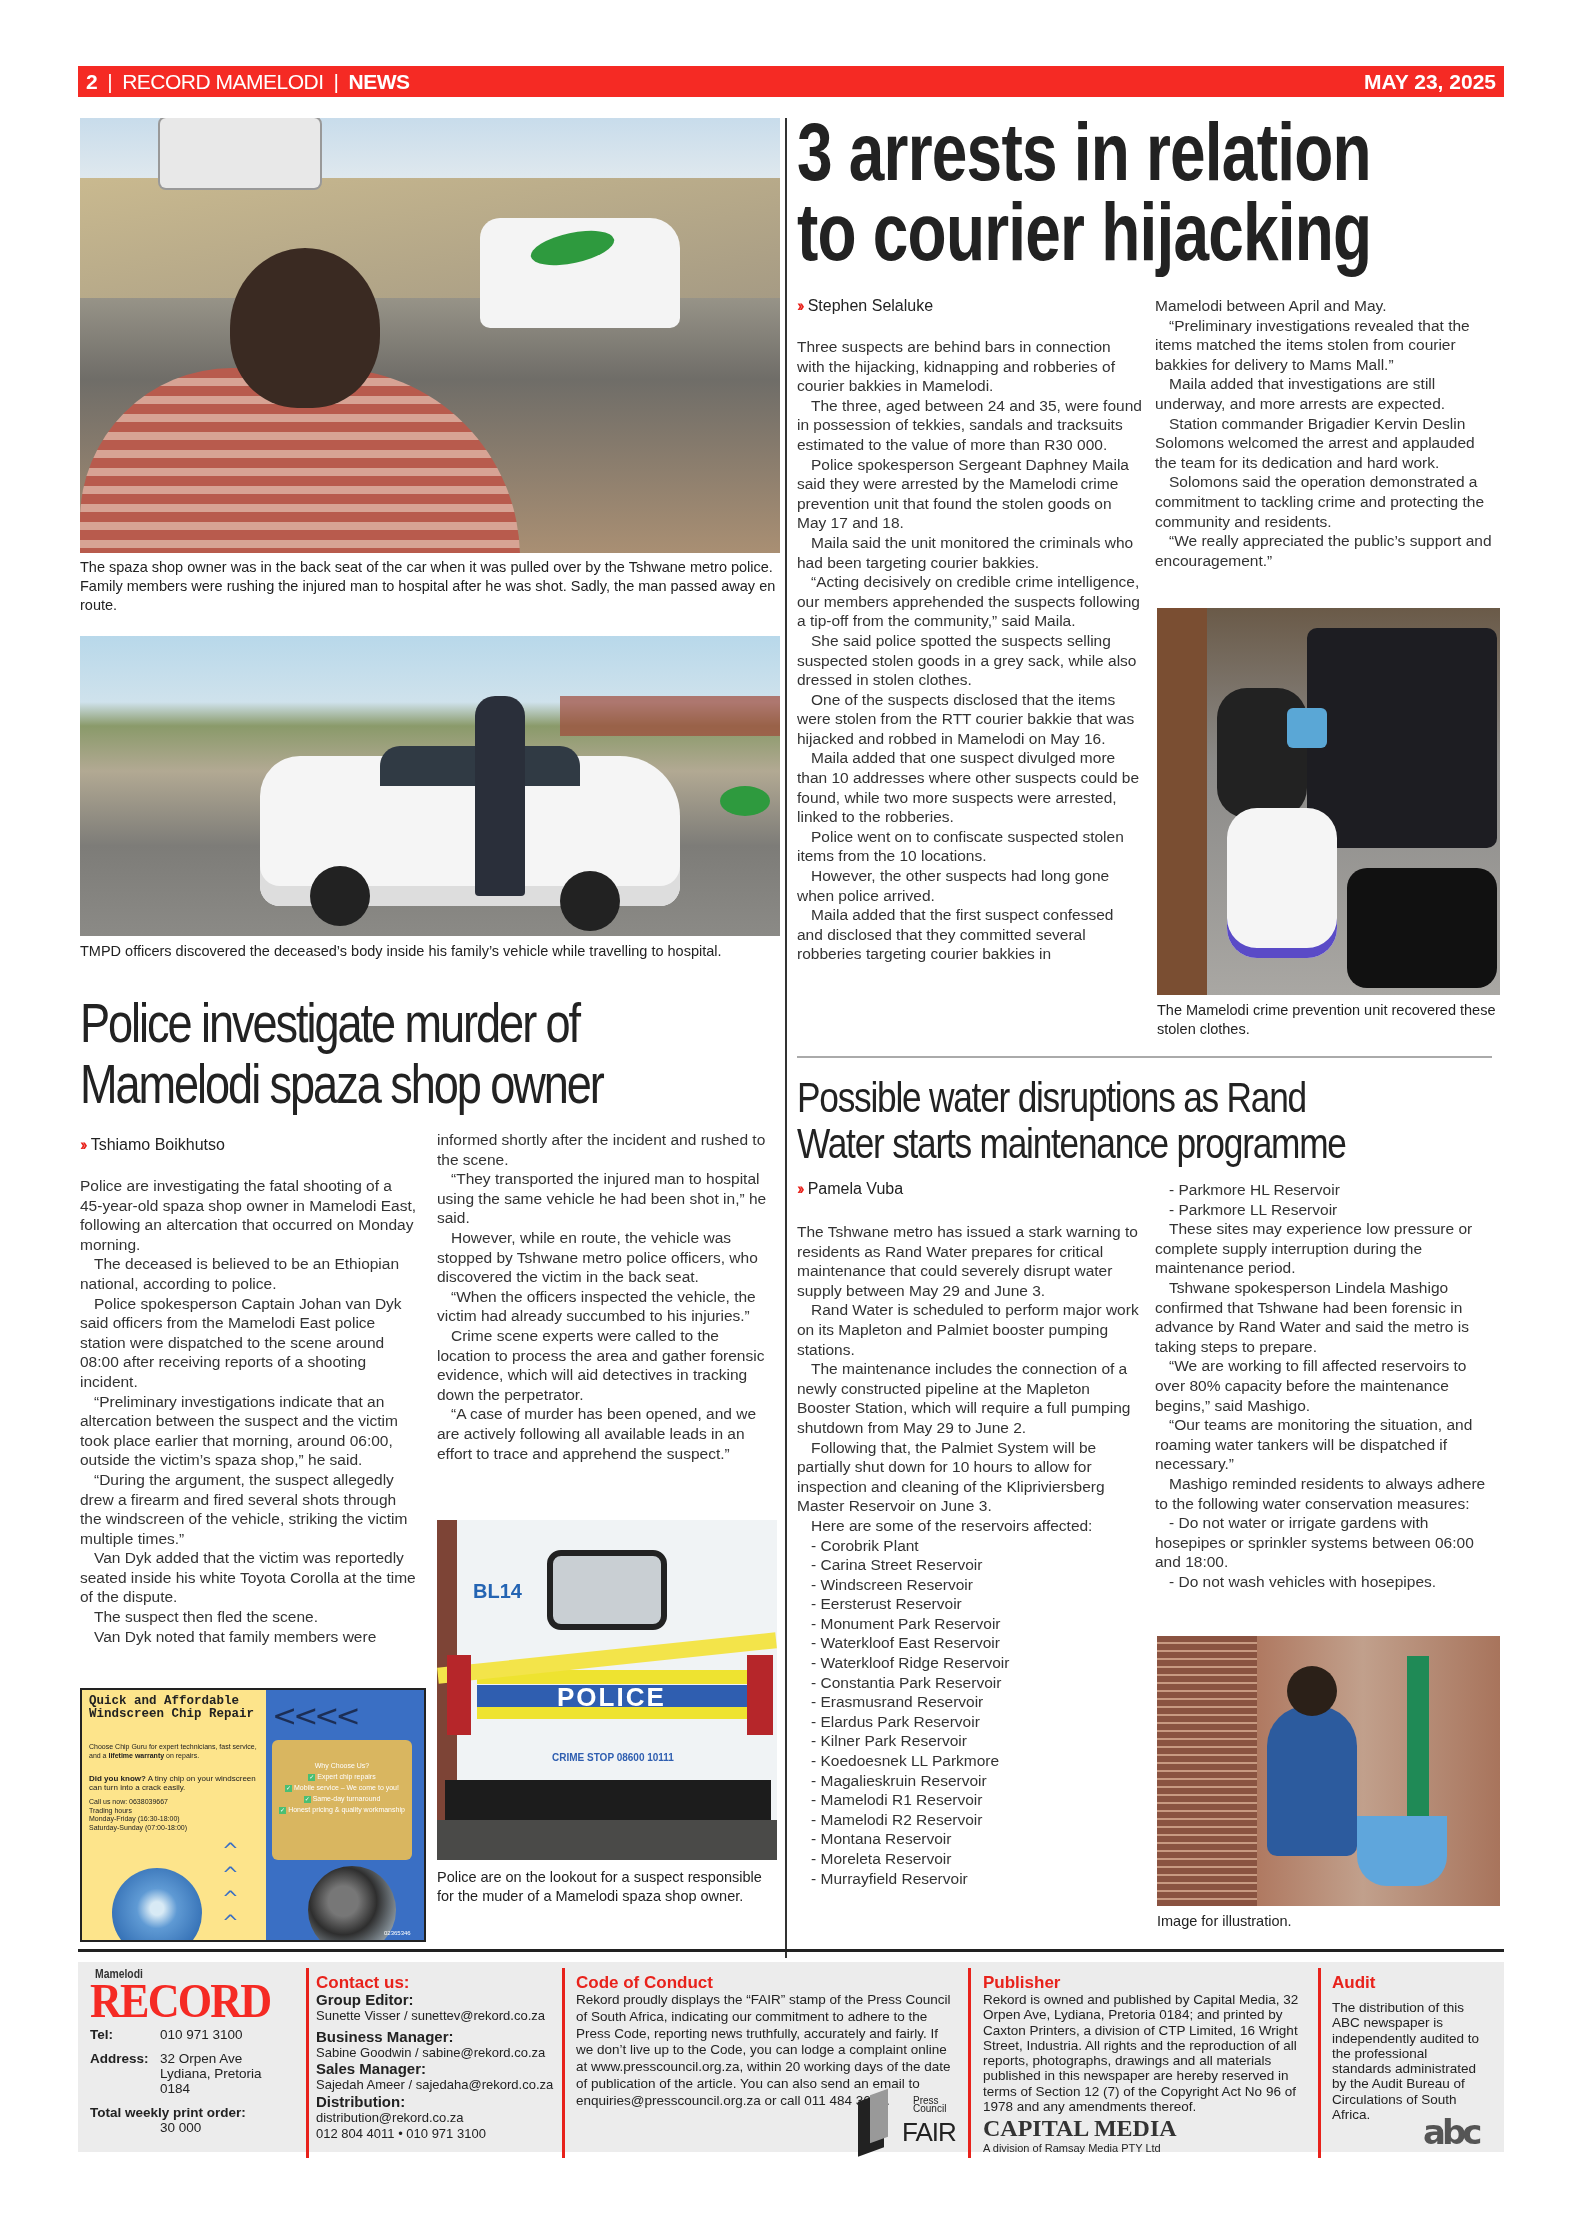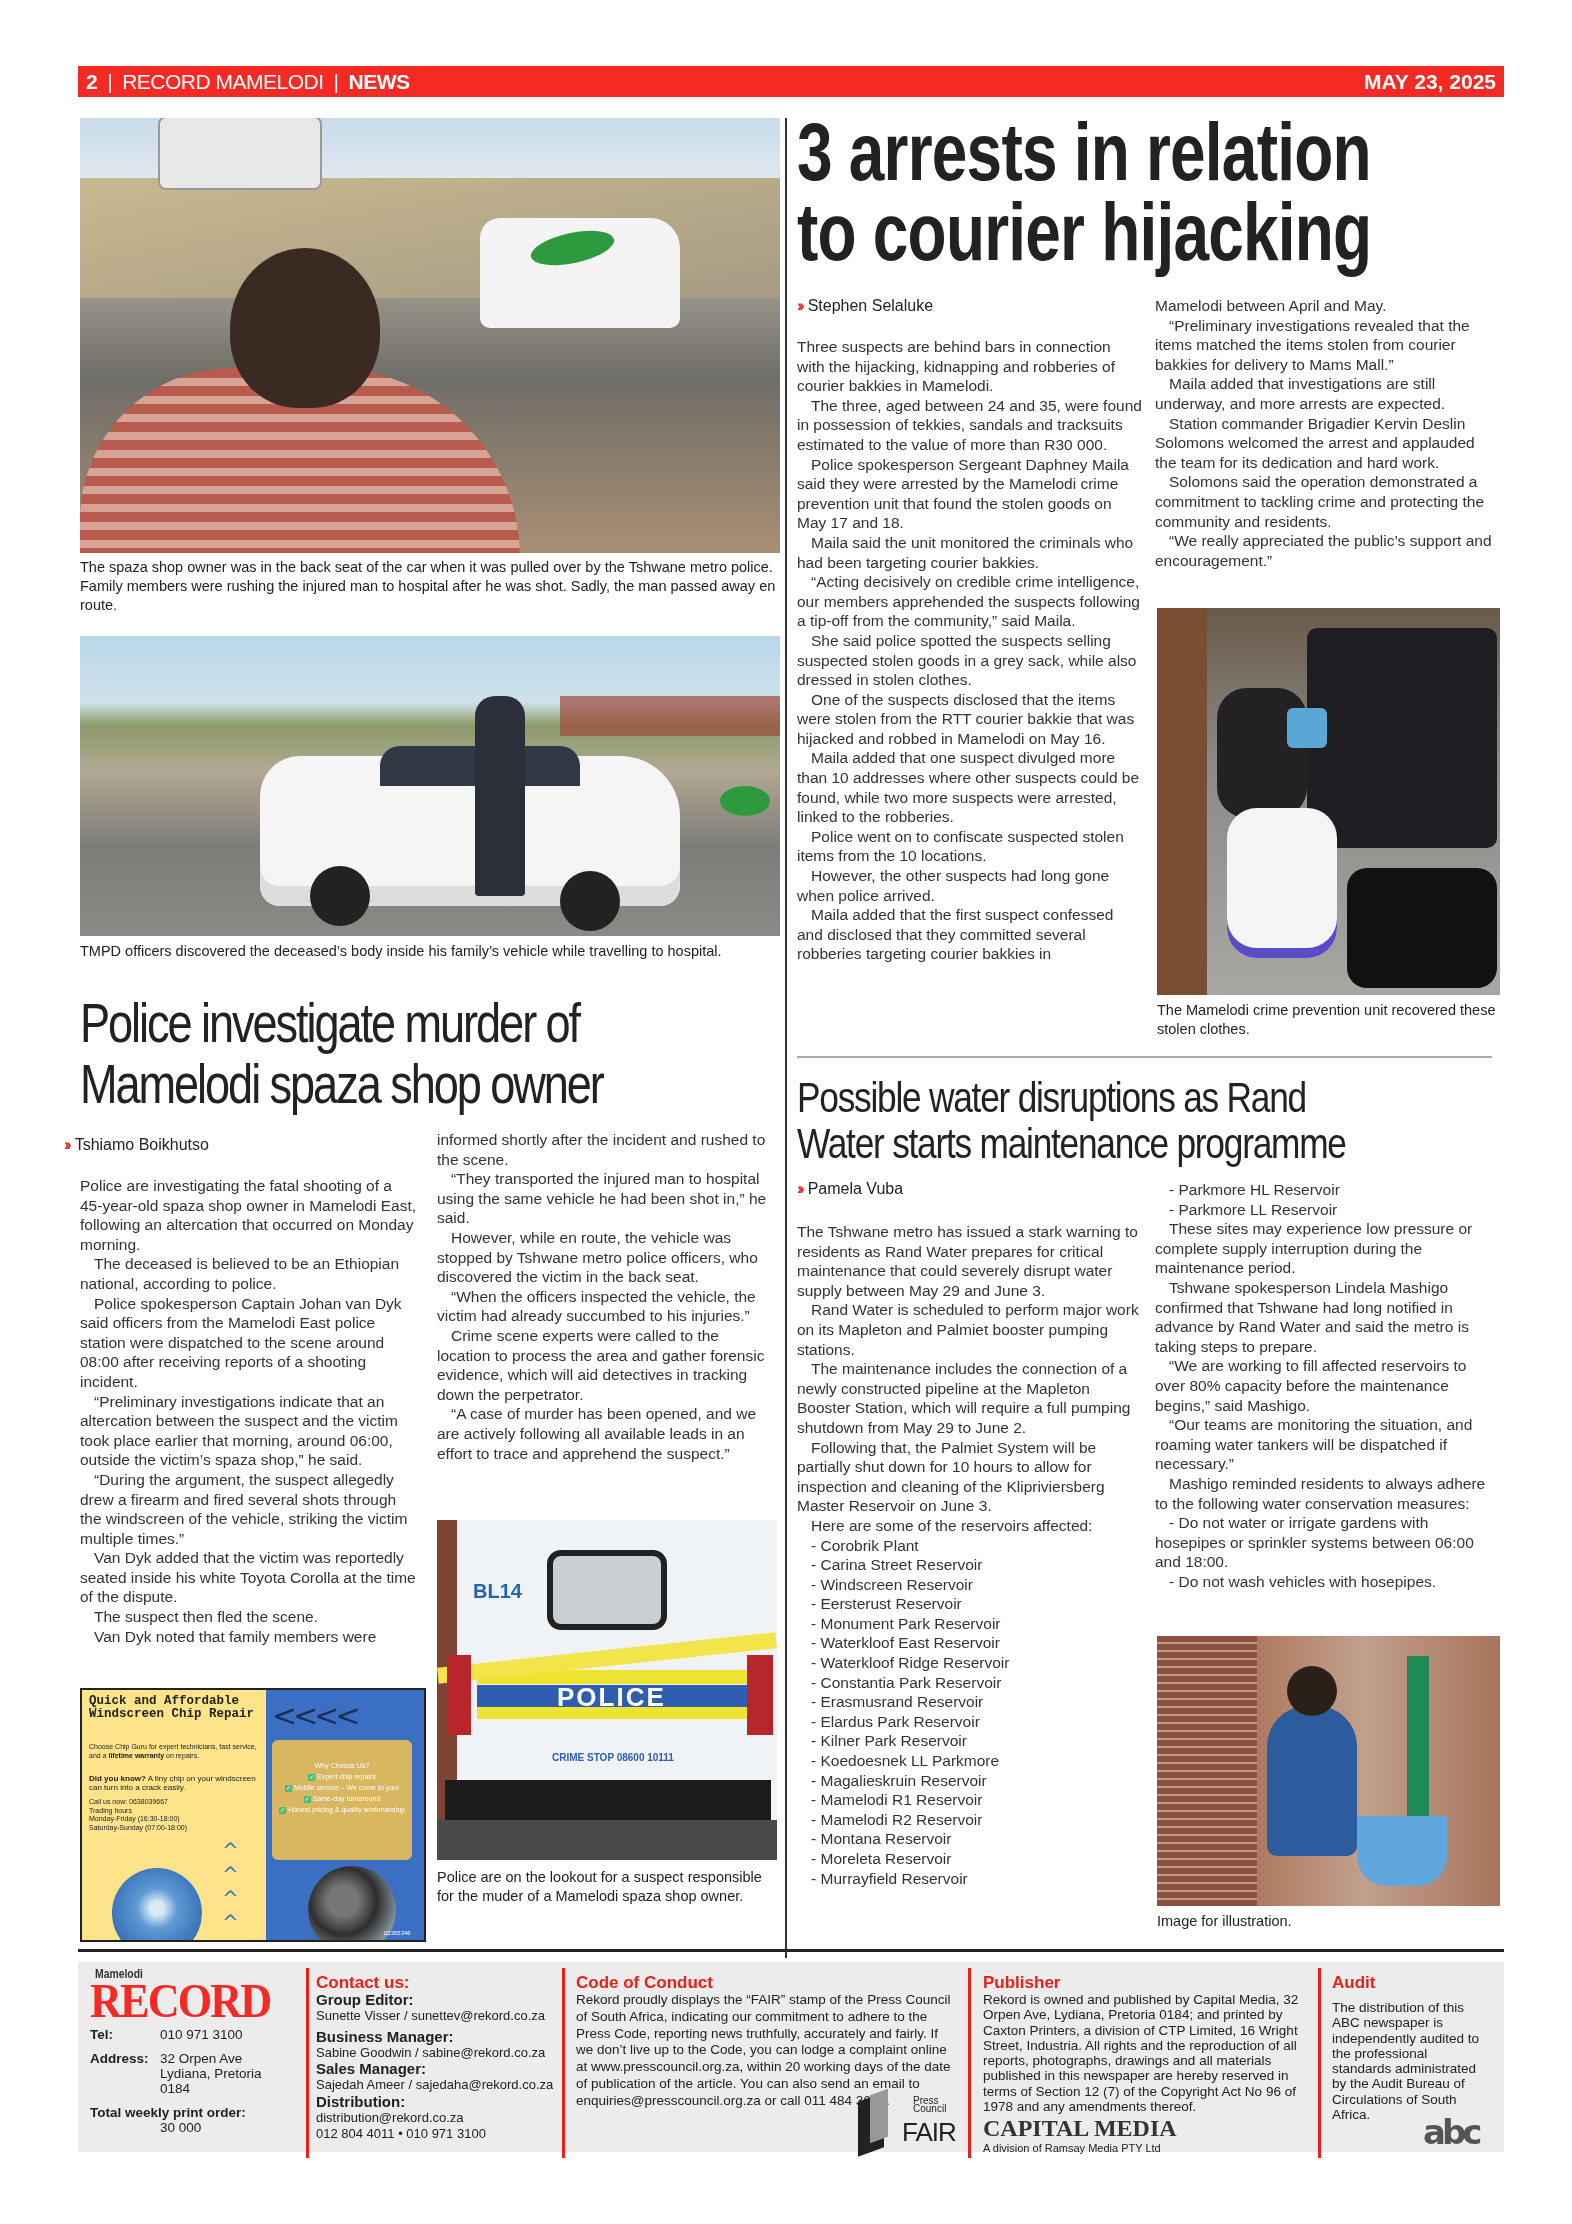--- a/index.html
+++ b/index.html
@@ -60,21 +60,21 @@
   <div style="position:absolute;left:480px;top:235px;width:60px;height:60px;background:#222;border-radius:50%"></div>
   <div style="position:absolute;left:395px;top:60px;width:50px;height:200px;background:#2a2f3a;border-radius:20px 20px 4px 4px"></div>
   <div style="position:absolute;left:640px;top:150px;width:50px;height:30px;background:#2e9a3e;border-radius:50%"></div>
 </div>
 <div class="caption" style="left:80px;top:942px;width:700px">TMPD officers discovered the deceased’s body inside his family’s vehicle while travelling to hospital.</div>
 
 <div class="head-condensed" style="left:80px;top:996px;width:720px;font-size:55px;letter-spacing:-2.5px;transform:scaleX(.82);transform-origin:left;width:880px">
   <div>Police investigate murder of</div>
   <div style="margin-top:6px">Mamelodi spaza shop owner</div>
 </div>
-<div class="byline" style="left:64px;top:1136px">
+<div class="byline" style="left:80px;top:1136px">
   <span class="arr">››</span><span>Tshiamo Boikhutso</span>
 </div>
 
 <div class="body" id="murder-col1" style="left:80px;top:1176px;width:338px">
     <p class="noind">Police are investigating the fatal shooting of a 45-year-old spaza shop owner in Mamelodi East, following an altercation that occurred on Monday morning.</p>
     <p class="">The deceased is believed to be an Ethiopian national, according to police.</p>
     <p class="">Police spokesperson Captain Johan van Dyk said officers from the Mamelodi East police station were dispatched to the scene around 08:00 after receiving reports of a shooting incident.</p>
     <p class="">“Preliminary investigations indicate that an altercation between the suspect and the victim took place earlier that morning, around 06:00, outside the victim’s spaza shop,” he said.</p>
     <p class="">“During the argument, the suspect allegedly drew a firearm and fired several shots through the windscreen of the vehicle, striking the victim multiple times.”</p>
     <p class="">Van Dyk added that the victim was reportedly seated inside his white Toyota Corolla at the time of the dispute.</p>
@@ -207,21 +207,21 @@
     <p class="li">- Mamelodi R1 Reservoir</p>
     <p class="li">- Mamelodi R2 Reservoir</p>
     <p class="li">- Montana Reservoir</p>
     <p class="li">- Moreleta Reservoir</p>
     <p class="li">- Murrayfield Reservoir</p>
   </div>
 <div class="body" id="water-col2" style="left:1155px;top:1180px;width:345px">
     <p class="li">- Parkmore HL Reservoir</p>
     <p class="li">- Parkmore LL Reservoir</p>
     <p>These sites may experience low pressure or complete supply interruption during the maintenance period.</p>
-    <p>Tshwane spokesperson Lindela Mashigo confirmed that Tshwane had long notified in advance by Rand Water and said the metro is taking steps to prepare.</p>
+    <p>Tshwane spokesperson Lindela Mashigo confirmed that Tshwane had been forensic in advance by Rand Water and said the metro is taking steps to prepare.</p>
     <p>“We are working to fill affected reservoirs to over 80% capacity before the maintenance begins,” said Mashigo.</p>
     <p>“Our teams are monitoring the situation, and roaming water tankers will be dispatched if necessary.”</p>
     <p>Mashigo reminded residents to always adhere to the following water conservation measures:</p>
     <p>- Do not water or irrigate gardens with hosepipes or sprinkler systems between 06:00 and 18:00.</p>
     <p>- Do not wash vehicles with hosepipes.</p>
   </div>
 
 <div class="photo" style="left:1157px;top:1636px;width:343px;height:270px;background:linear-gradient(90deg,#9a6a56 0%,#b07a62 30%,#c1a08c 60%,#a8745c 100%)">
   <div style="position:absolute;left:0;top:0;width:100px;height:270px;background:repeating-linear-gradient(180deg,#8a5341 0 6px,#c89a82 6px 8px)"></div>
   <div style="position:absolute;left:110px;top:70px;width:90px;height:150px;background:#2c5b9e;border-radius:40px 40px 10px 10px"></div>

